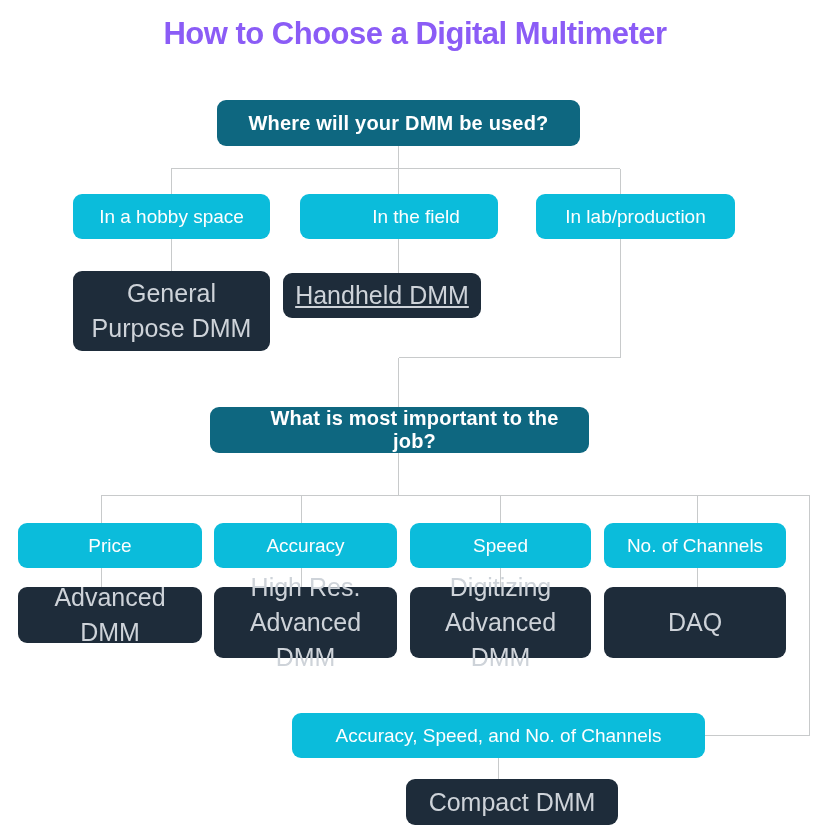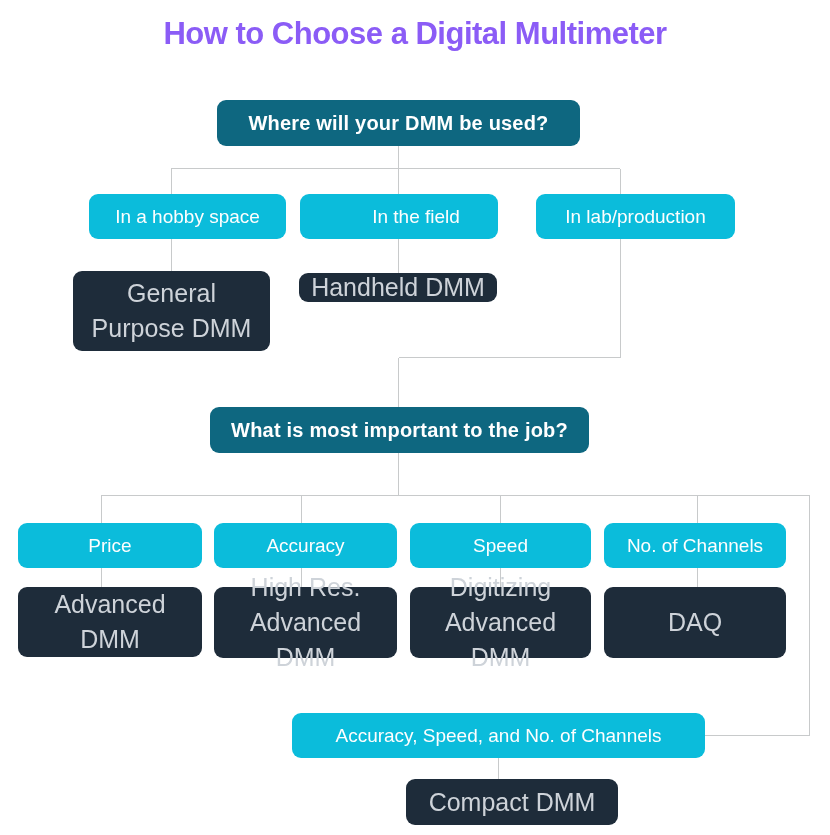--- a/index.html
+++ b/index.html
@@ -56,31 +56,31 @@
     top: 16px;
     width: 830px;
     text-align: center;
     color: #8b5cf6;
     font-size: 31px;
     font-weight: 700;
     letter-spacing: -0.5px;
   }
   
   #q1        { left: 217px; top: 100px; width: 363px; height: 46px; }
-  #opt-hobby { left: 73px;  top: 194px; width: 197px; height: 45px; margin-left: 16px; }
+  #opt-hobby { left: 73px;  top: 194px; width: 197px; height: 45px; }
   #opt-field { left: 300px; top: 194px; width: 198px; height: 45px; padding-left: 44px; }
   #opt-lab   { left: 536px; top: 194px; width: 199px; height: 45px; }
   #res-gp    { left: 73px;  top: 271px; width: 197px; height: 80px; }
-  #res-hand  { left: 299px; top: 273px; width: 198px; height: 29px; }
-  #q2        { left: 210px; top: 407px; width: 379px; height: 46px; }
+  #res-hand  { left: 283px; top: 273px; width: 198px; height: 45px; text-decoration: underline; }
+  #q2        { left: 210px; top: 407px; width: 379px; height: 46px; padding-left: 40px; }
   #opt-price { left: 18px;  top: 523px; width: 184px; height: 45px; }
   #opt-acc   { left: 214px; top: 523px; width: 183px; height: 45px; }
   #opt-speed { left: 410px; top: 523px; width: 181px; height: 45px; }
   #opt-chan  { left: 604px; top: 523px; width: 182px; height: 45px; }
-  #res-adv   { left: 18px;  top: 587px; width: 184px; height: 70px; }
+  #res-adv   { left: 18px;  top: 587px; width: 184px; height: 56px; }
   #res-hires { left: 214px; top: 587px; width: 183px; height: 71px; }
   #res-digi  { left: 410px; top: 587px; width: 181px; height: 71px; }
   #res-daq   { left: 604px; top: 587px; width: 182px; height: 71px; }
   #opt-combo { left: 292px; top: 713px; width: 413px; height: 45px; }
   #res-comp  { left: 406px; top: 779px; width: 212px; height: 46px; }
 </style>
 </head>
 <body>
 
 <div id="canvas">

